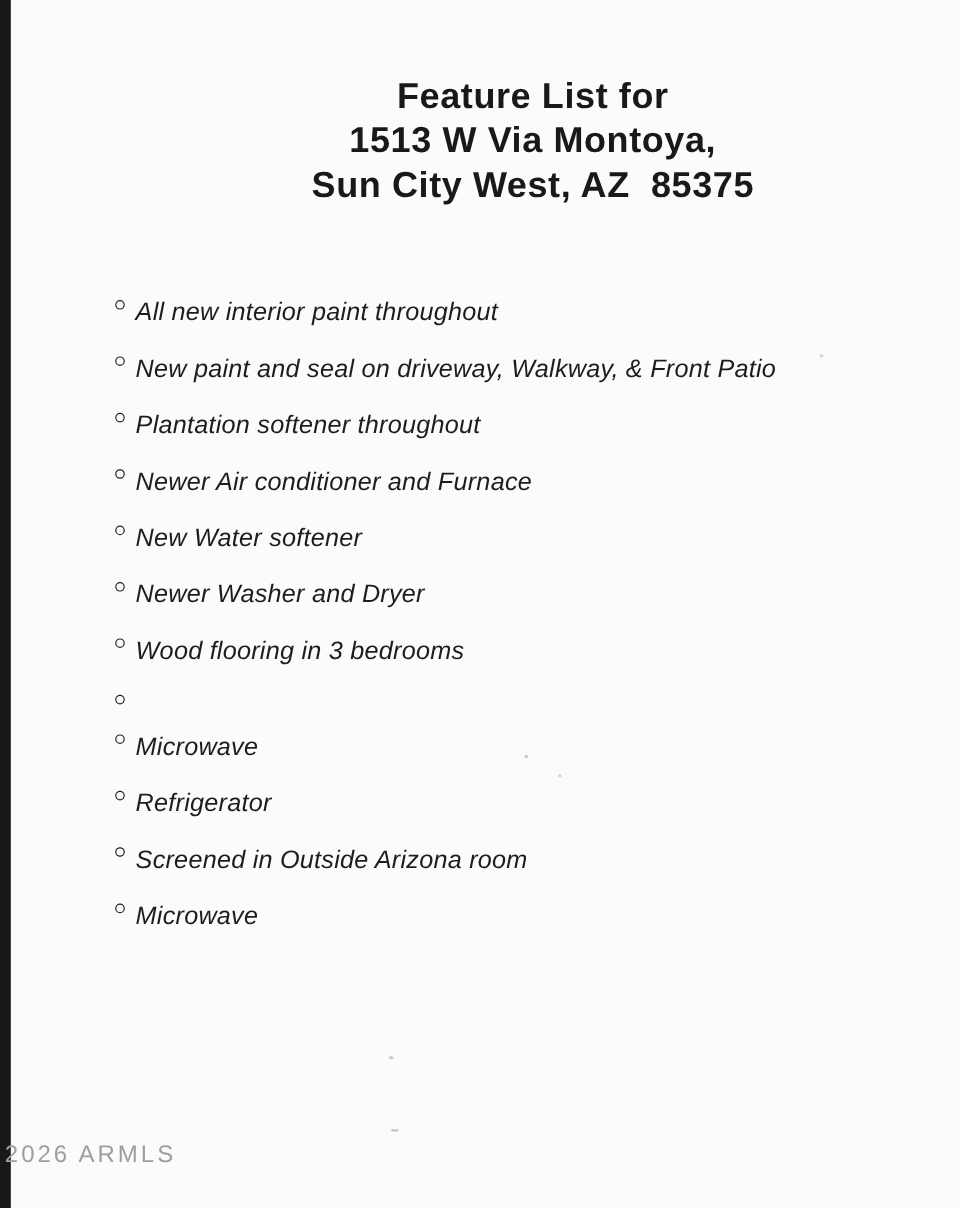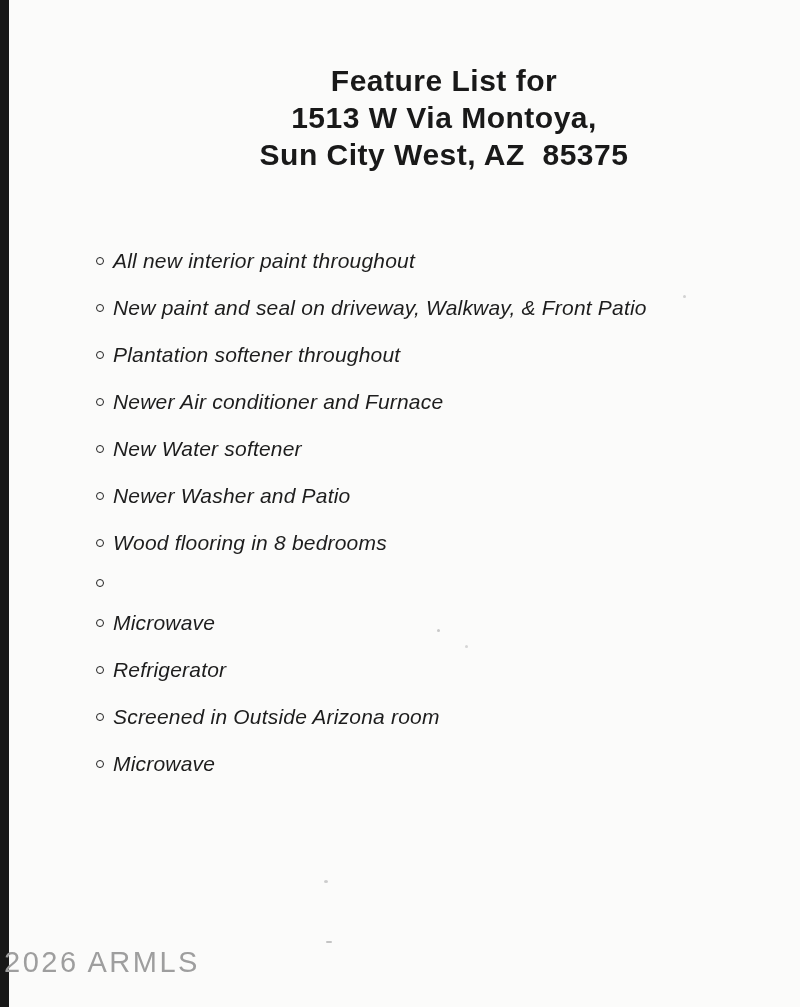--- a/index.html
+++ b/index.html
@@ -49,21 +49,20 @@
     position: absolute;
     top: 250px;
     left: 96px;
     right: 30px;
     list-style: none;
     margin: 0;
     padding: 0;
   }
   .features li {
     display: flex;
-    align-items: center;
     margin-bottom: 25px;
     line-height: 22px;
   }
   .bullet {
     display: inline-block;
     width: 6px;
     height: 6px;
     border: 1.7px solid #222222;
     border-radius: 50%;
     margin-right: 9px;
@@ -74,21 +73,21 @@
     font-size: 21px;
     color: #1d1d1d;
     letter-spacing: 0.2px;
     white-space: pre;
   }
   
   .watermark {
     position: absolute;
     left: 4px;
     top: 946px;
-    font-size: 29px;
+    font-size: 20px;
     line-height: 32px;
     color: #9e9e9e;
     letter-spacing: 2.5px;
     white-space: pre;
     text-align: right;
   }
   
   .speck {
     position: absolute;
     border-radius: 50%;
@@ -128,25 +127,25 @@
     <li>
       <span class="bullet"></span>
       <span class="feature-text">Newer Air conditioner and Furnace</span>
     </li>
     <li>
       <span class="bullet"></span>
       <span class="feature-text">New Water softener</span>
     </li>
     <li>
       <span class="bullet"></span>
-      <span class="feature-text">Newer Washer and Patio</span>
+      <span class="feature-text">Newer Washer and Dryer</span>
     </li>
     <li>
       <span class="bullet"></span>
-      <span class="feature-text">Wood flooring in 8 bedrooms</span>
+      <span class="feature-text">Wood flooring in 3 bedrooms</span>
     </li>
     <li>
       <span class="bullet"></span>
     </li>
     <li>
       <span class="bullet"></span>
       <span class="feature-text">Microwave</span>
     </li>
     <li>
       <span class="bullet"></span>

